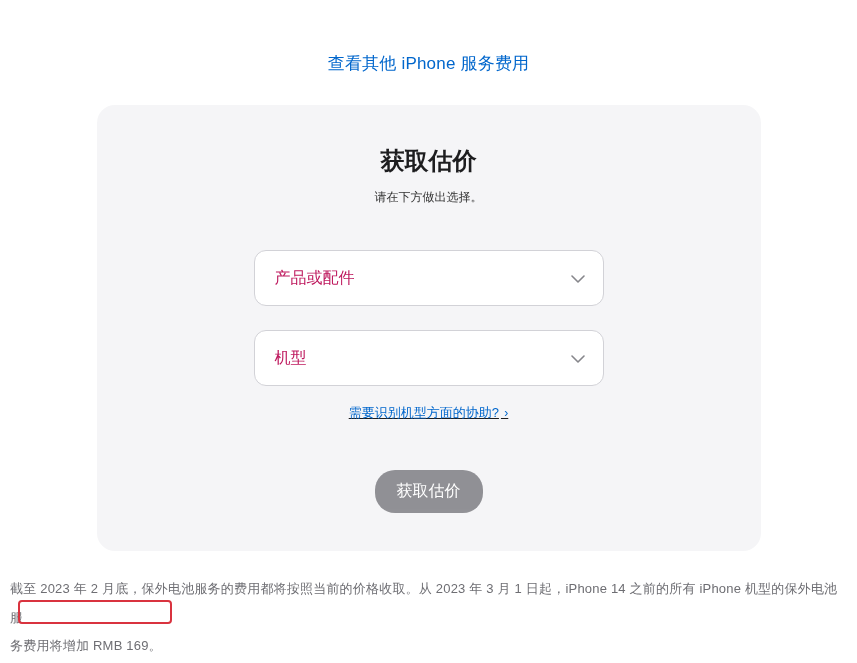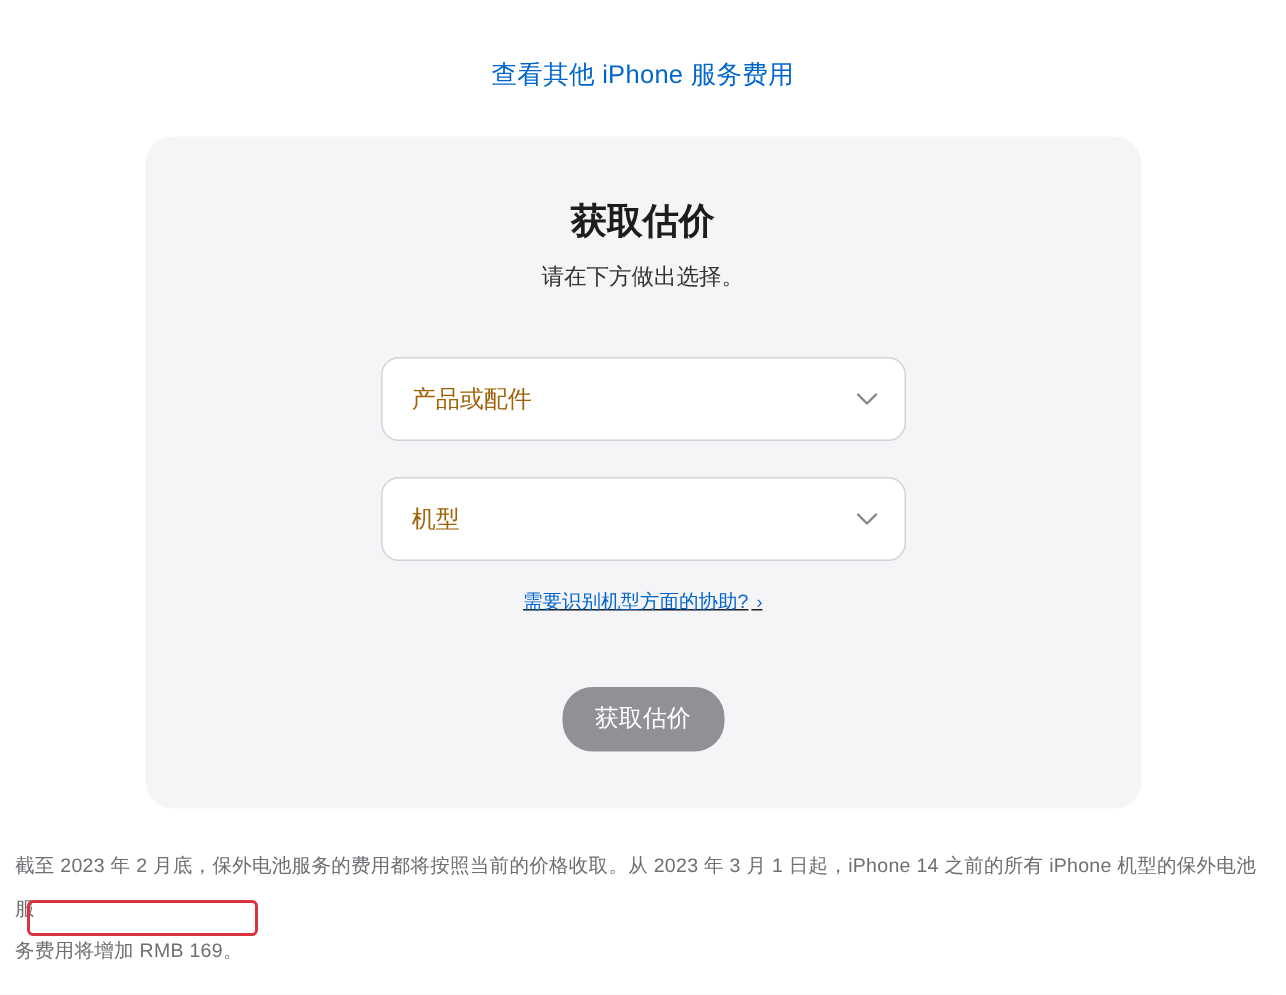--- a/index.html
+++ b/index.html
@@ -6,21 +6,21 @@
     body {
       font-family: -apple-system, BlinkMacSystemFont, "SF Pro Text", "Helvetica Neue", Arial, sans-serif;
       background: #fff;
       width: 857px;
       height: 663px;
       overflow: hidden;
       color: #1d1d1f;
     }
     .top-link {
       text-align: center;
-      padding-top: 38px;
+      padding-top: 52px;
       padding-bottom: 30px;
     }
     .top-link a {
       color: #0066cc;
       text-decoration: none;
       font-size: 17px;
       letter-spacing: 0.2px;
     }
     .card {
       margin: 0 auto;
@@ -30,21 +30,21 @@
       padding: 40px 0 38px;
       text-align: center;
     }
     .card-title {
       font-size: 24px;
       font-weight: 600;
       color: #1d1d1f;
       margin-bottom: 12px;
     }
     .card-subtitle {
-      font-size: 15px;
+      font-size: 12px;
       color: #333;
       margin-bottom: 44px;
     }
     .select-wrap {
       position: relative;
       width: 350px;
       margin: 0 auto 24px;
     }
     .select {
       width: 100%;
@@ -52,21 +52,21 @@
       background: #fff;
       border: 1px solid #d2d2d7;
       border-radius: 12px;
       display: flex;
       align-items: center;
       padding: 0 20px;
       cursor: pointer;
       position: relative;
     }
     .select-placeholder {
-      color: #a16207;
+      color: #be185d;
       font-size: 16px;
     }
     .chevron {
       position: absolute;
       right: 18px;
       top: 50%;
       transform: translateY(-50%);
       color: #86868b;
     }
     .help-link {

